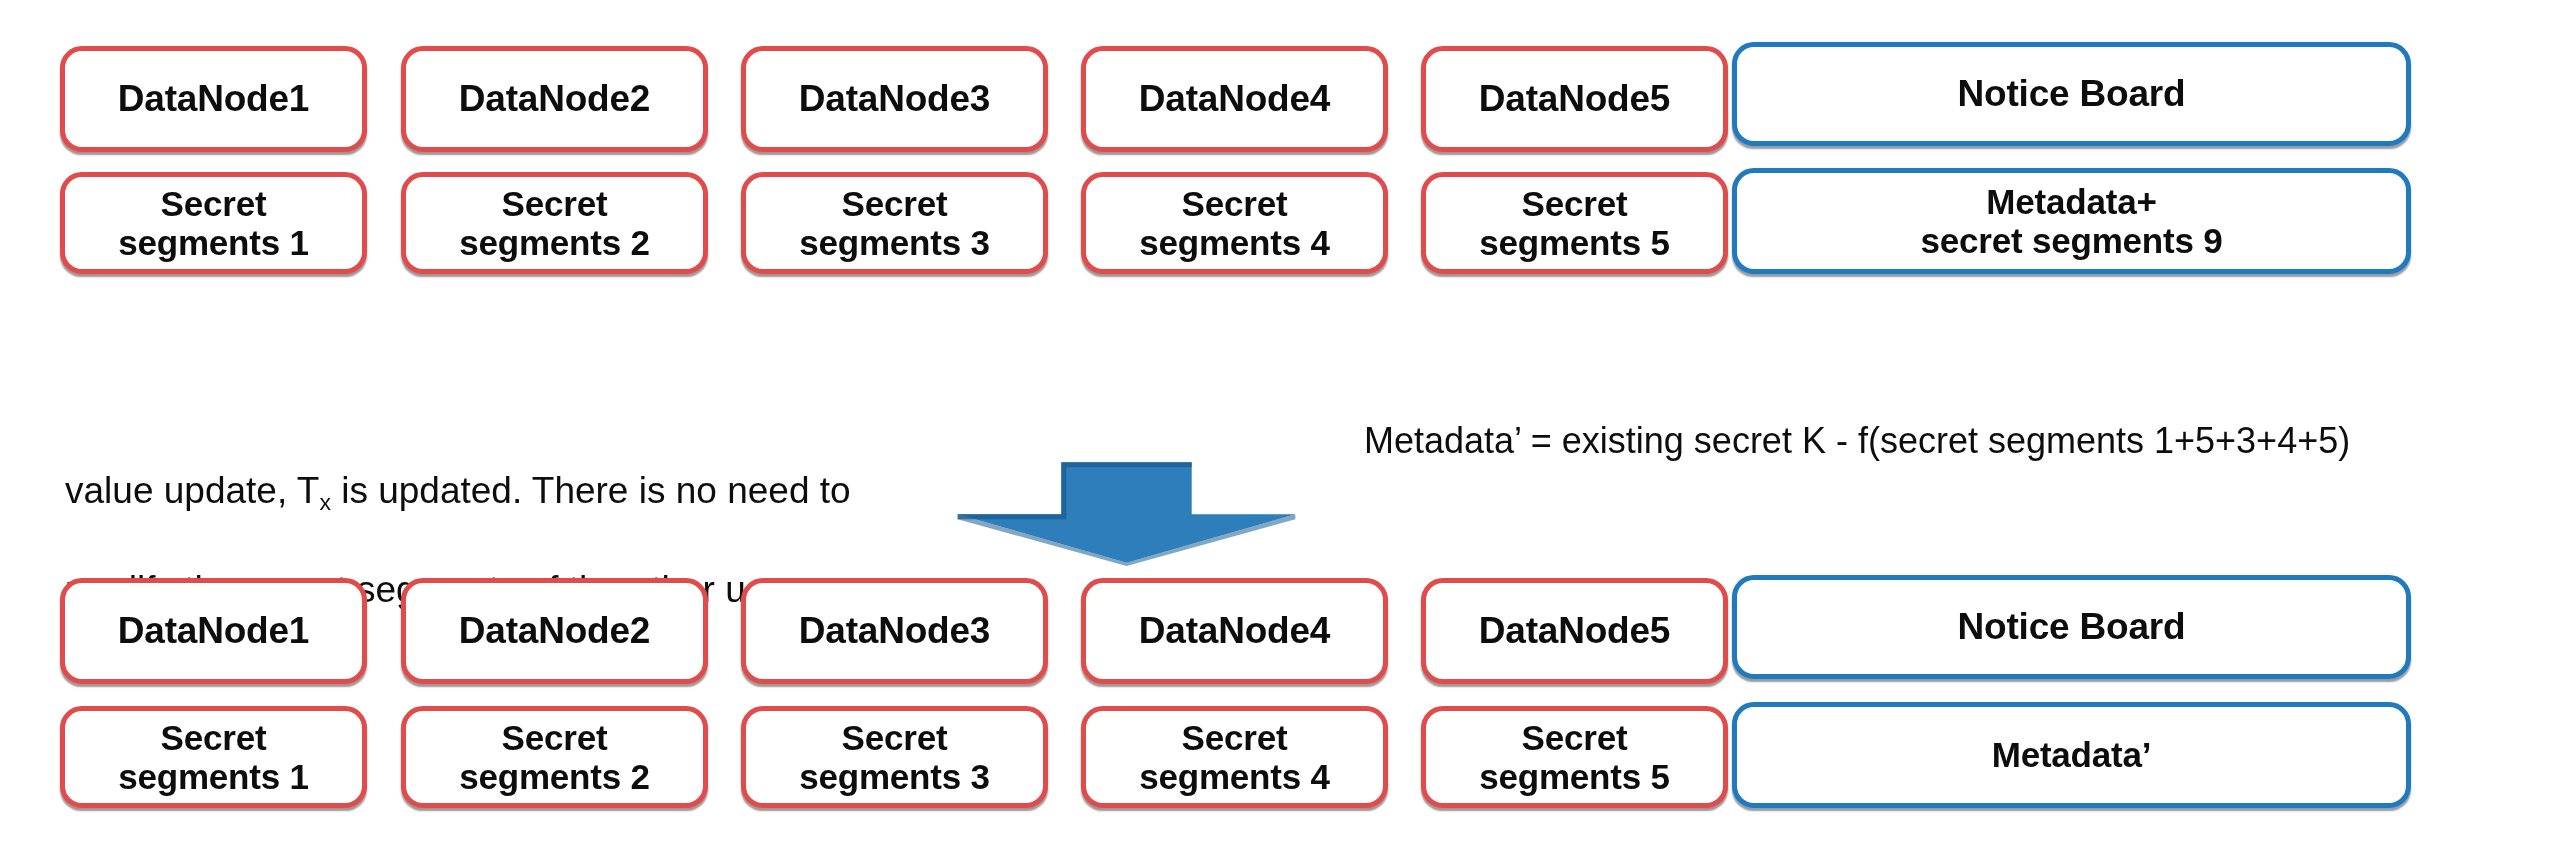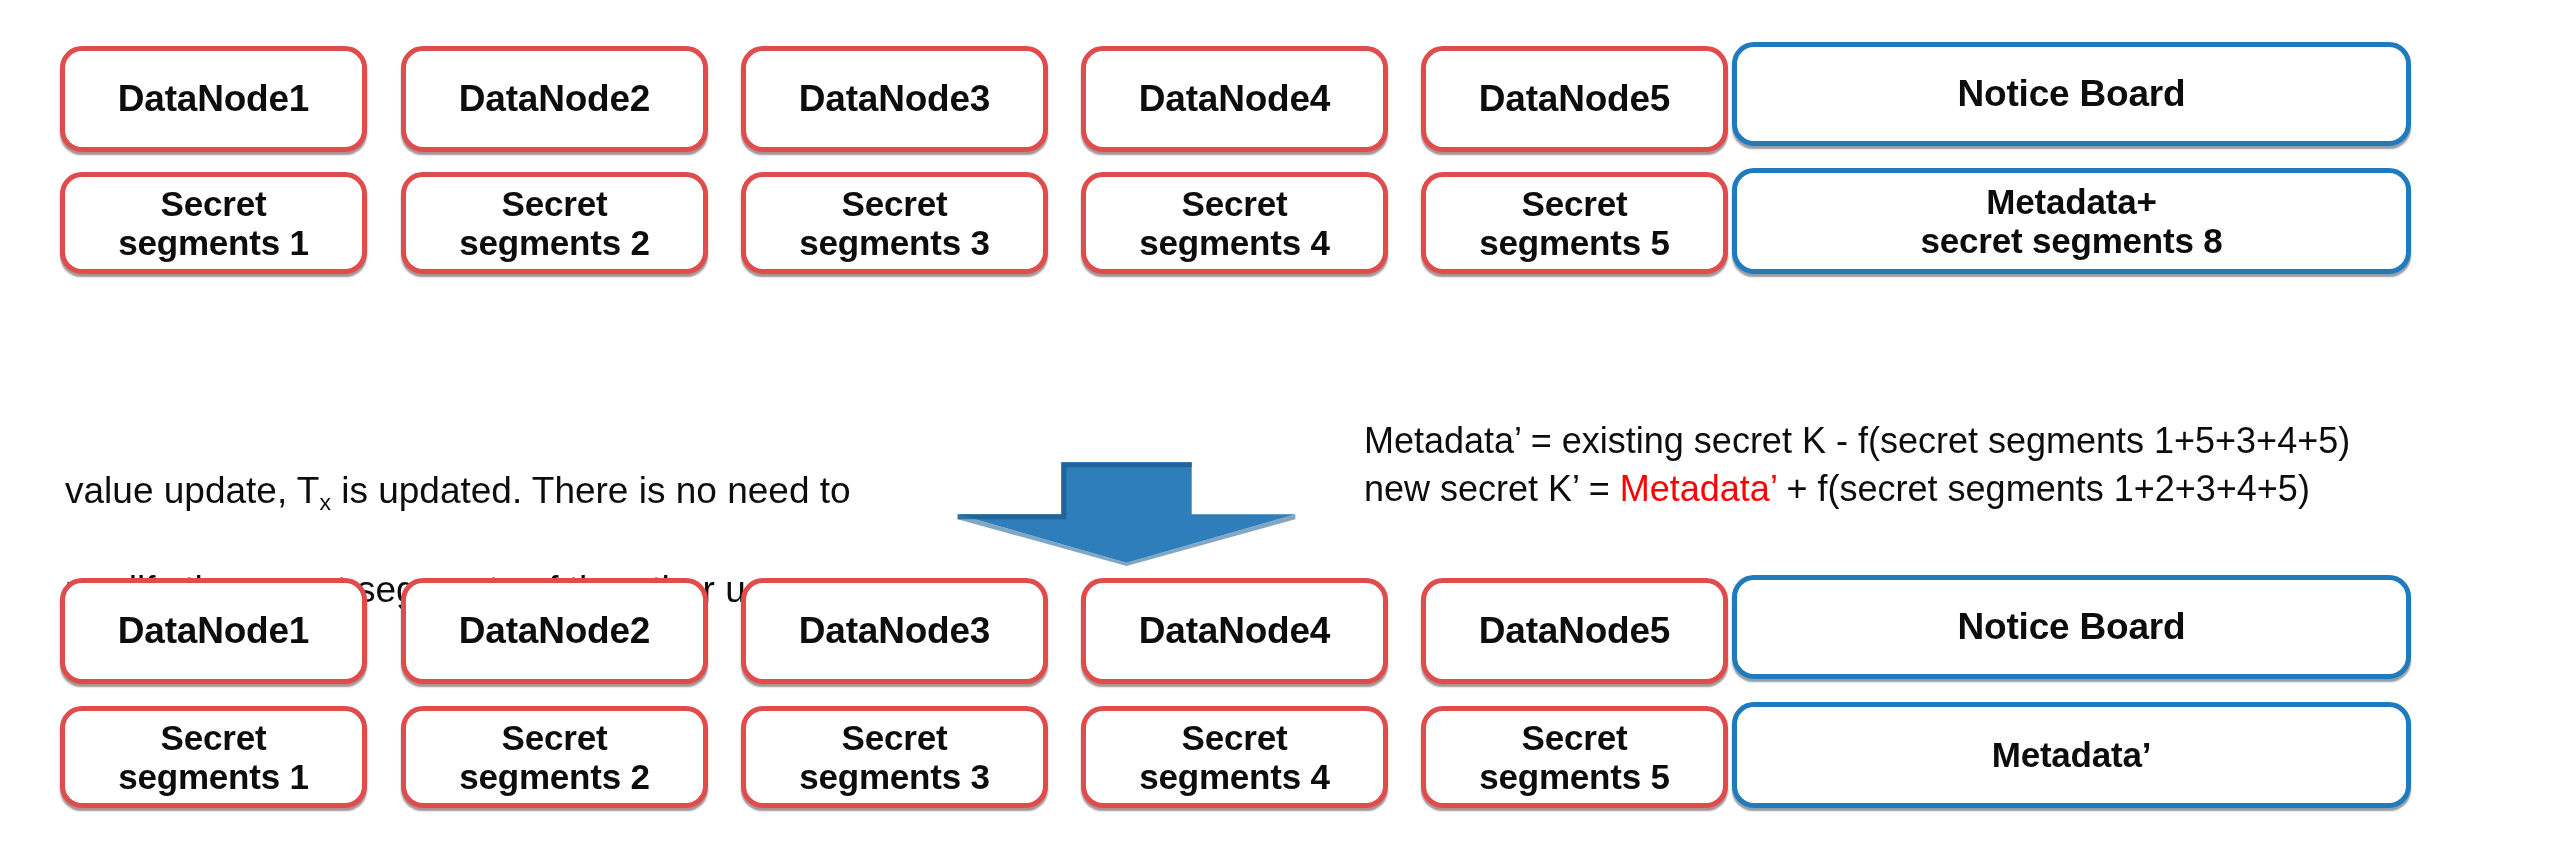--- a/index.html
+++ b/index.html
@@ -123,41 +123,40 @@
   </div>
   <div class="box red row-seg" style="left:1421px; top:172px; width:307px; height:102px;">
     <span class="label">
       <span>Secret</span><br>
       <span>segments 5</span>
     </span>
   </div>
   <div class="box blue row-seg" style="left:1732px; top:168px; width:679px; height:106px;">
     <span class="label">
       <span>Metadata+</span><br>
-      <span>secret segments 8</span>
+      <span>secret segments 9</span>
     </span>
   </div>
 
   <div class="para" style="left:65px; top:323px; width:989px;">
     <br>
     <span><span>value update,  T</span><sub>x</sub><span> is updated.  There is no need to</span></span><br>
     <span>modify the secret segments of the other users.</span>
   </div>
 
   <div class="arrow-wrap" style="left:954px; top:459px; width:345px; height:107px;">
     <svg width="345" height="107" viewBox="0 0 412 128">
       <polygon points="128,4 284,4 284,66 408,66 206,124 4,66 128,66" fill="#2E7EBB"></polygon>
       <polygon points="128,4 284,4 284,10 134,10 134,72 4,72 4,66 128,66" fill="#1B5E92" opacity="0.75"></polygon>
       <polygon points="4,66 206,124 408,66 408,72 206,128 4,72" fill="#1B5E92" opacity="0.55"></polygon>
     </svg>
   </div>
 
   <div class="formula" style="left:1364px; top:417px;">
     <span>Metadata’ = existing secret K - f(secret segments 1+5+3+4+5)</span><br>
-    <span><span>new secret K’ = </span><span class="hl">Metadata’</span><span> + f(secret segments 1+2+3+4+5)</span></span>
   </div>
 
   <div class="box red row-node" style="left:60px; top:578px; width:307px; height:106px;">
     <span class="label">DataNode1</span>
   </div>
   <div class="box red row-node" style="left:401px; top:578px; width:307px; height:106px;">
     <span class="label">DataNode2</span>
   </div>
   <div class="box red row-node" style="left:741px; top:578px; width:307px; height:106px;">
     <span class="label">DataNode3</span>

